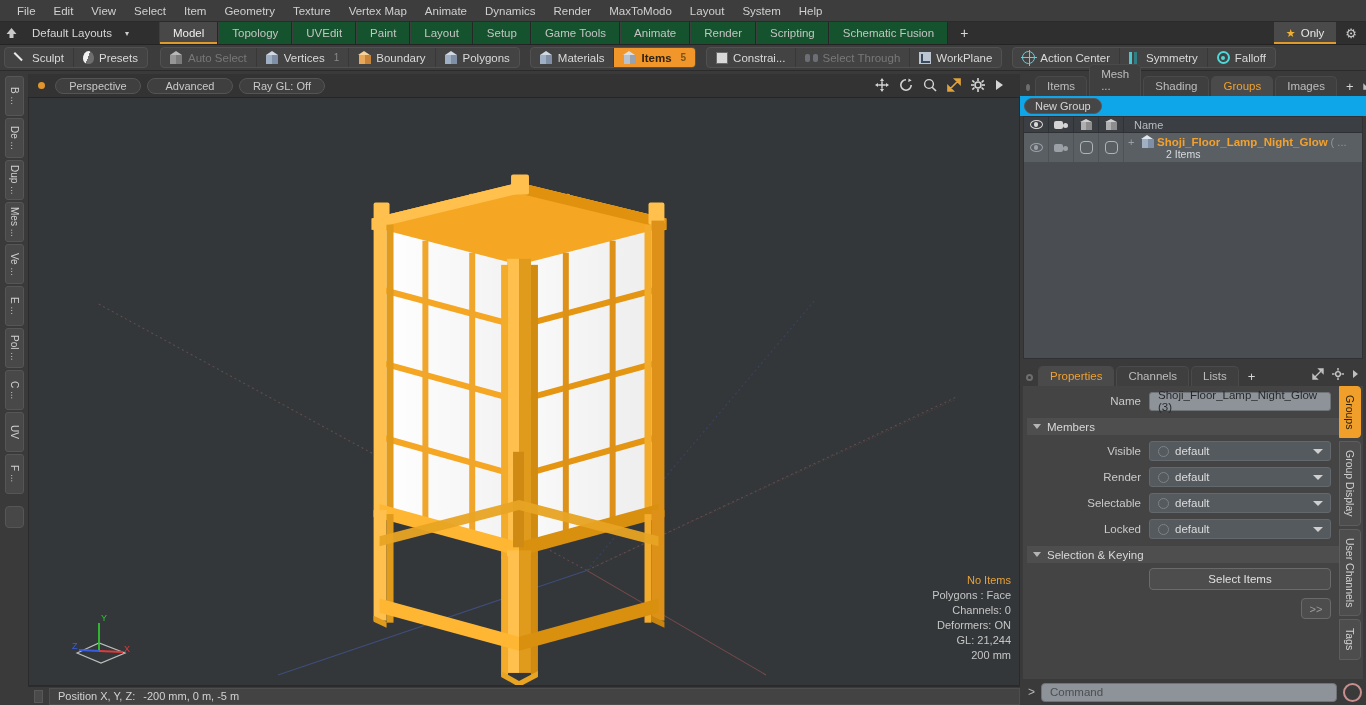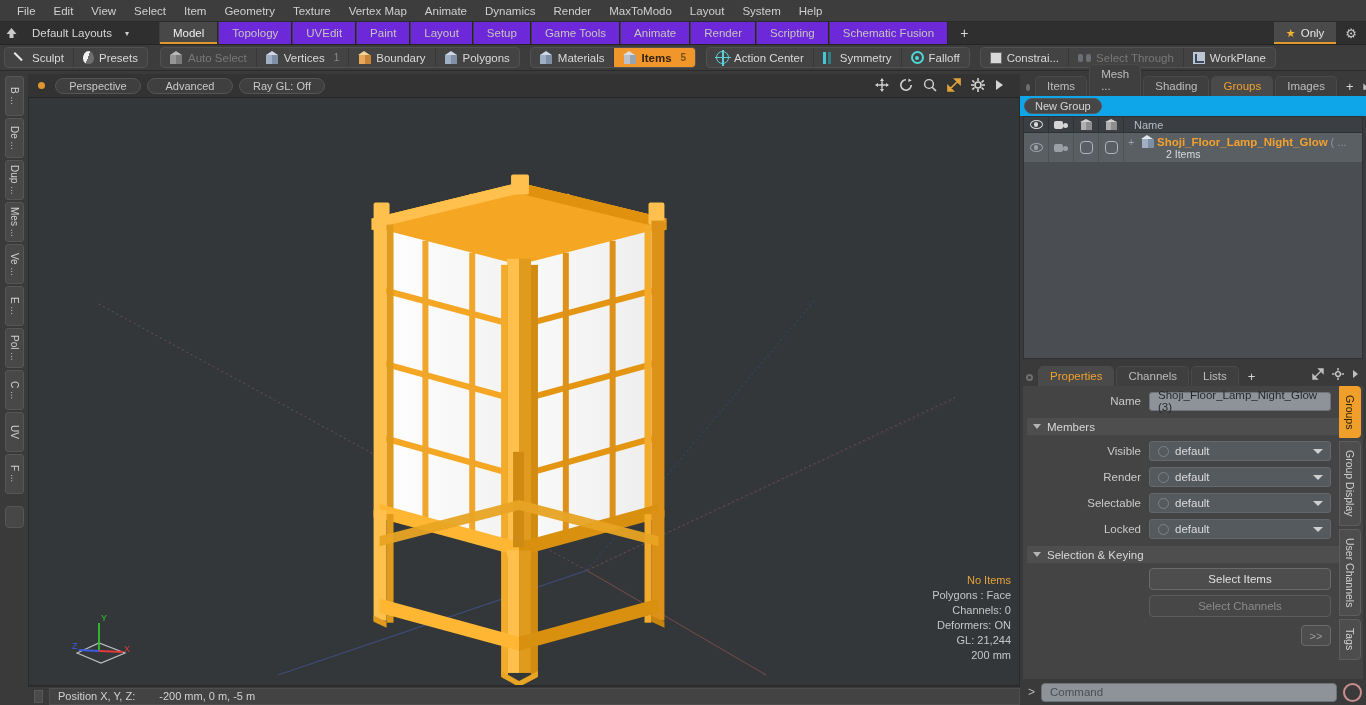--- a/index.html
+++ b/index.html
@@ -26,21 +26,21 @@
   }
   .home-ico{ width:22px; display:flex; align-items:center; justify-content:center; color:#b8b8b8;}
   #layoutbar .defl{
     display:flex; align-items:center; padding:0 10px; color:#d6d6d6; font-size:11.5px;gap:8px;
   }
   #layoutbar .defl .car{ margin-left:5px; font-size:8px; color:#cfcfcf;}
   .lay-tabs{ display:flex; align-items:stretch; margin-left:20px;}
   .lay-tab{
     display:flex; align-items:center; padding:0 13px; color:#c4c4c4; font-size:11.5px;
     border-left:1px solid #3f3f3f; border-right:1px solid #262626;
-    background:#6d28d9;
+    background:#14532d;
   }
   .lay-tab.sel{ background:#484848; color:#f0f0f0; box-shadow:inset 0 -2px 0 #e09a2c;}
   .lay-plus{ display:flex; align-items:center; padding:0 12px; color:#d8d8d8; font-size:14px;}
   .lay-right{ margin-left:auto; display:flex; align-items:stretch;}
   .only-btn{
     display:flex;align-items:center;gap:5px;padding:0 12px;background:#4a4a4a;color:#e6e6e6;
     box-shadow:inset 0 -2px 0 #e09a2c; font-size:11.5px;
   }
   .only-btn .st{ color:#f0b030; font-size:11px;}
   .gear-btn{ display:flex;align-items:center;padding:0 9px;color:#c9c9c9;font-size:13px;}
@@ -111,21 +111,21 @@
          border:1px solid #545454; border-radius:8px; color:#c9c9c9; font-size:11px;
          display:flex; align-items:center; justify-content:center;}
   .vicons{ margin-left:auto; display:flex; align-items:center; gap:10px; padding-right:10px;}
   .vicons .vi{ color:#d5d5d5; font-size:13px; line-height:1;}
   .vicons .vi.orange{ color:#e0a23a;}
   #viewport{ flex:1; position:relative; overflow:hidden;
              background:#333739; border:1px solid #2a2a2a; border-top:none;}
   #statusline{ height:19px; background:#3a3a3a; border-top:1px solid #2c2c2c;
                display:flex; align-items:center; padding-left:6px;}
   .posbox{ flex:1; height:17px; margin-left:6px; background:#434343; border:1px solid #4e4e4e;
-           display:flex; align-items:center; padding:0 8px; gap:24px; color:#d2d2d2; font-size:11px;}
+           display:flex; align-items:center; padding:0 8px; gap:8px; color:#d2d2d2; font-size:11px;}
 
   
   #vpstats{ position:absolute; right:8px; bottom:22px; text-align:right; line-height:15px;
             font-size:11px; color:#c6c6c6;}
   #vpstats .hl{ color:#e6a33a;}
   #axisgizmo{ position:absolute; left:40px; bottom:18px; width:64px; height:58px;}
 
   
   #rightpanel{ width:346px; background:#3a3a3a; display:flex; flex-direction:column;}
   .panel-tabrow{ height:22px; display:flex; align-items:flex-end; background:#3a3a3a; padding-left:4px;}
@@ -342,48 +342,48 @@
           <i class="l"></i>
           <i class="r"></i>
         </span>
       <span>Items</span>
       <span class="num">5</span>
     </div>
   </div>
 
   <div class="tgroup" style="margin-left:6px">
     <div class="tbtn">
+      <span class="sq-ico"></span>
+      <span>Constrai...</span>
+    </div>
+    <div class="tbtn dim">
+      <span class="st-ico"></span>
+      <span>Select Through</span>
+    </div>
+    <div class="tbtn">
+      <span class="wp-ico"></span>
+      <span>WorkPlane</span>
+    </div>
+  </div>
+
+  <div class="tgroup" style="margin-left:6px">
+    <div class="tbtn">
       <span class="ac-ico"></span>
       <span>Action Center</span>
     </div>
     <div class="tbtn">
       <span class="sym-ico">
           <b></b>
           <b></b>
         </span>
       <span>Symmetry</span>
     </div>
     <div class="tbtn">
       <span class="circ-ico"></span>
       <span>Falloff</span>
-    </div>
-  </div>
-
-  <div class="tgroup" style="margin-left:6px">
-    <div class="tbtn">
-      <span class="sq-ico"></span>
-      <span>Constrai...</span>
-    </div>
-    <div class="tbtn dim">
-      <span class="st-ico"></span>
-      <span>Select Through</span>
-    </div>
-    <div class="tbtn">
-      <span class="wp-ico"></span>
-      <span>WorkPlane</span>
     </div>
   </div>
 </div>
 
 <div id="main">
 
   <div id="leftstrip">
     <div class="vtab">
         <span>B ...</span>
       </div>
@@ -792,24 +792,20 @@
       <div class="sechead">
         <span class="tri"></span>
         <span>Selection &amp; Keying</span>
       </div>
 
 
       <div class="btnrow">
         <div class="btnfill"></div>
         <div class="wbtn">Select Items</div>
       </div>
-      <div class="btnrow">
-        <div class="btnfill"></div>
-        <div class="wbtn dis">Select Channels</div>
-      </div>
       <div class="ggrow">
         <div class="ggbtn">&gt;&gt;</div>
       </div>
 
       <div class="rvtabs">
         <div class="rvt sel">
             <span>Groups</span>
           </div>
         <div class="rvt">
             <span>Group Display</span>

